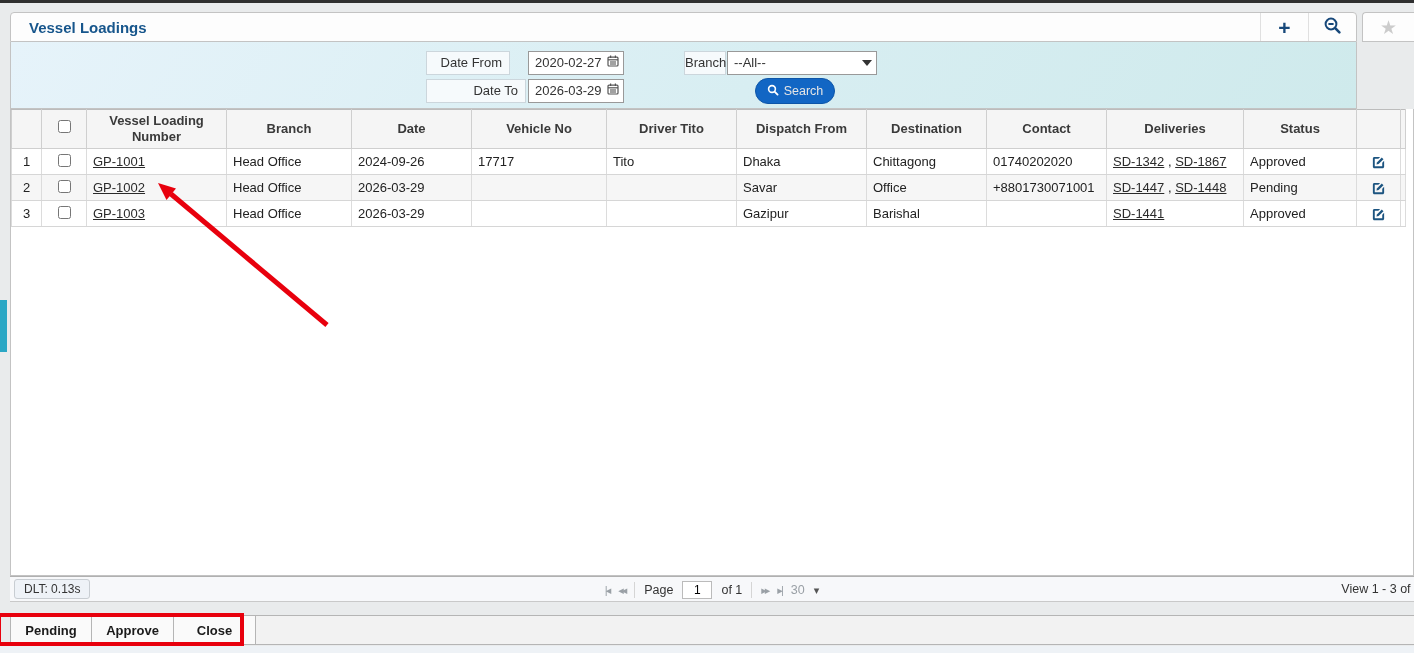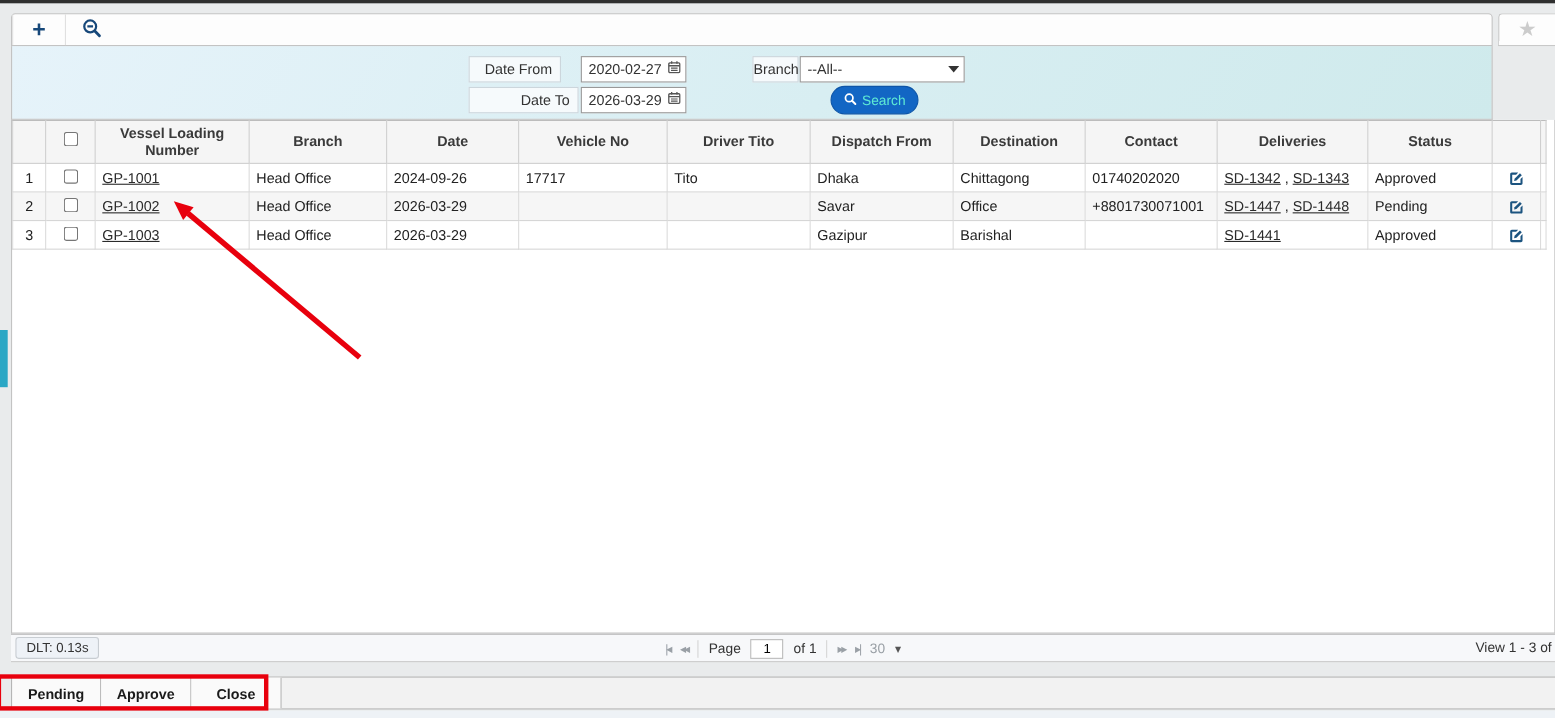--- a/index.html
+++ b/index.html
@@ -30,21 +30,21 @@
           padding:0 4px 1px 6px; display:flex; align-items:center; gap:4px; }
   .fbox .val { flex:1; }
   .lbl-date-from { left:415px; top:9px;  width:84px; }
   .box-date-from { left:517px; top:9px;  width:96px; }
   .lbl-date-to   { left:415px; top:37px; width:100px; }
   .box-date-to   { left:517px; top:37px; width:96px; }
   .lbl-branch    { left:673px; top:9px;  width:42px; }
   .box-branch    { left:716px; top:9px;  width:150px; cursor:pointer; }
   .sel-arrow { width:0; height:0; border-left:5px solid transparent; border-right:5px solid transparent; border-top:6px solid #333; }
   .search-btn { position:absolute; left:744px; top:36px; width:80px; height:26px; background:#1266c4; border:1px solid #0d55a8;
-                border-radius:14px; color:#5eead4; font-size:12.5px; display:flex; align-items:center; justify-content:center; gap:5px; cursor:pointer; }
+                border-radius:14px; color:#e5e5e5; font-size:12.5px; display:flex; align-items:center; justify-content:center; gap:5px; cursor:pointer; }
 
   
   .grid-panel { position:absolute; left:10px; top:109px; width:1404px; height:467px; background:#fff;
                 border:1px solid #c3c3c3; border-top:none; overflow:hidden; }
   table.grid { border-collapse:collapse; table-layout:fixed; width:1395px; }
   .grid th { background:#f5f5f5; border:1px solid #cfcfcf; border-top:1px solid #bcbcbc; font-size:13px; font-weight:bold;
              color:#3a3a3a; text-align:center; height:39px; padding:2px 4px; line-height:1.25; }
   .grid td { border-right:1px solid #dcdcdc; border-bottom:1px solid #d6d6d6; height:26px; padding:0 6px;
              font-size:13px; color:#222; white-space:nowrap; overflow:hidden; background:#fff; }
   .grid tr.alt td { background:#f6f6f6; }
@@ -81,20 +81,21 @@
   .anno-rect { position:absolute; left:-3px; top:613px; width:247px; height:33px; border:4px solid #e8000d; z-index:40; pointer-events:none; }
   .anno-arrow { position:absolute; left:0; top:0; width:1414px; height:653px; z-index:41; pointer-events:none; }
 </style>
 </head>
 <body>
 
 <div class="top-strip"></div>
 <div class="side-handle"></div>
 
 <div class="title-bar">
+  <div class="page-title">Vessel Loadings</div>
   <div class="title-icons">
     <div class="title-icon-cell">
       <span class="plus-glyph">+</span>
     </div>
     <div class="title-icon-cell">
       <span>
         <svg width="19" height="19" viewBox="0 0 19 19">
             <circle cx="8" cy="8" r="5.4" fill="none" stroke="#17487a" stroke-width="2"></circle>
             <line x1="5.4" y1="8" x2="10.6" y2="8" stroke="#17487a" stroke-width="2"></line>
             <line x1="12.2" y1="12.2" x2="16.4" y2="16.4" stroke="#17487a" stroke-width="2.6" stroke-linecap="round"></line>
@@ -187,21 +188,21 @@
           <td class="c">1</td>
           <td class="c"><input type="checkbox" style=""></td>
           <td><a>GP-1001</a></td>
           <td>Head Office</td>
           <td>2024-09-26</td>
           <td>17717</td>
           <td>Tito</td>
           <td>Dhaka</td>
           <td>Chittagong</td>
           <td>01740202020</td>
-          <td><a>SD-1342</a> , <a>SD-1343</a></td>
+          <td><a>SD-1342</a> , <a>SD-1867</a></td>
           <td>Approved</td>
           <td class="c edit-icon"><span><svg viewBox="0 0 16 16">
                 <path d="M9.8 2H3.6C2.7 2 2 2.7 2 3.6v8.8C2 13.3 2.7 14 3.6 14h8.8c.9 0 1.6-.7 1.6-1.6V6.2l-2 2v3.8H4V4h3.8z"></path>
                 <path d="M6.3 7.9l5.2-5.2 1.8 1.8-5.2 5.2-2.3.5z"></path>
               </svg></span></td>
           <td></td>
         </tr>
         <tr class="alt">
           <td class="c">2</td>
           <td class="c"><input type="checkbox" style=""></td>

